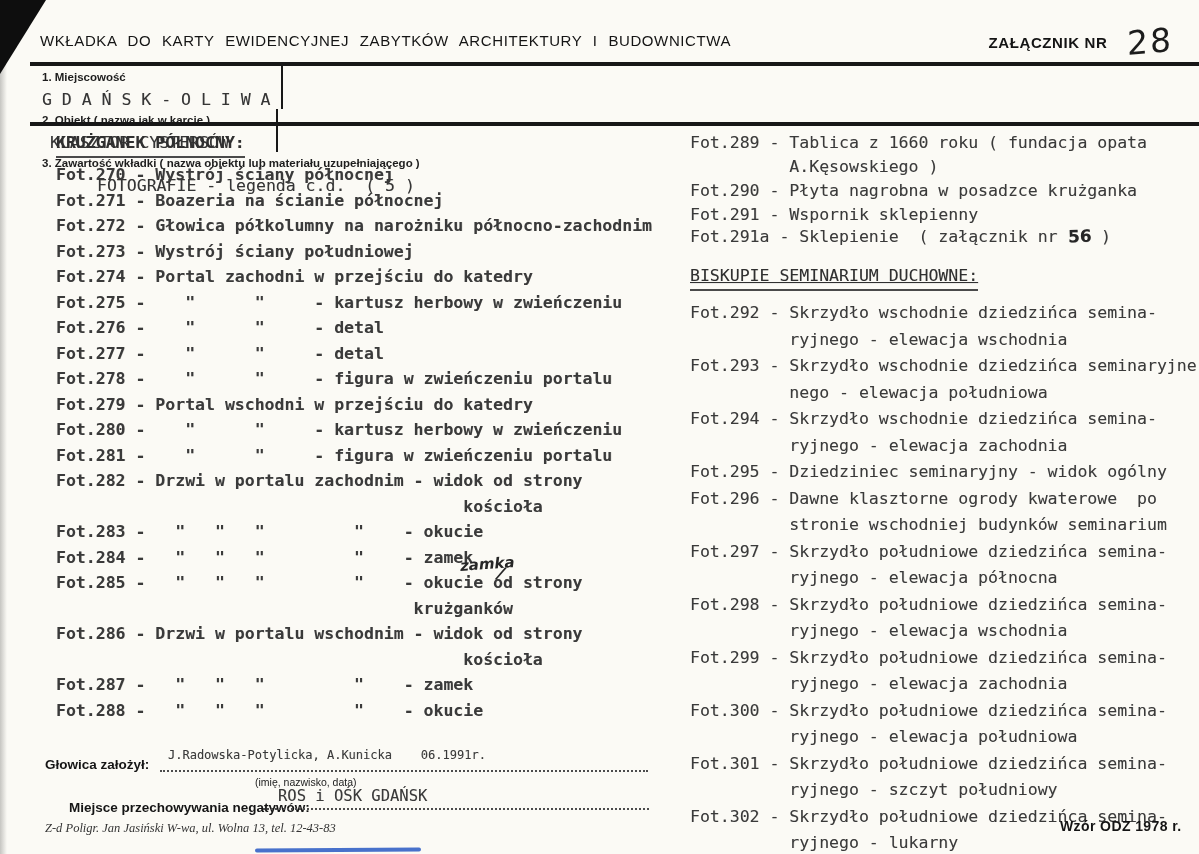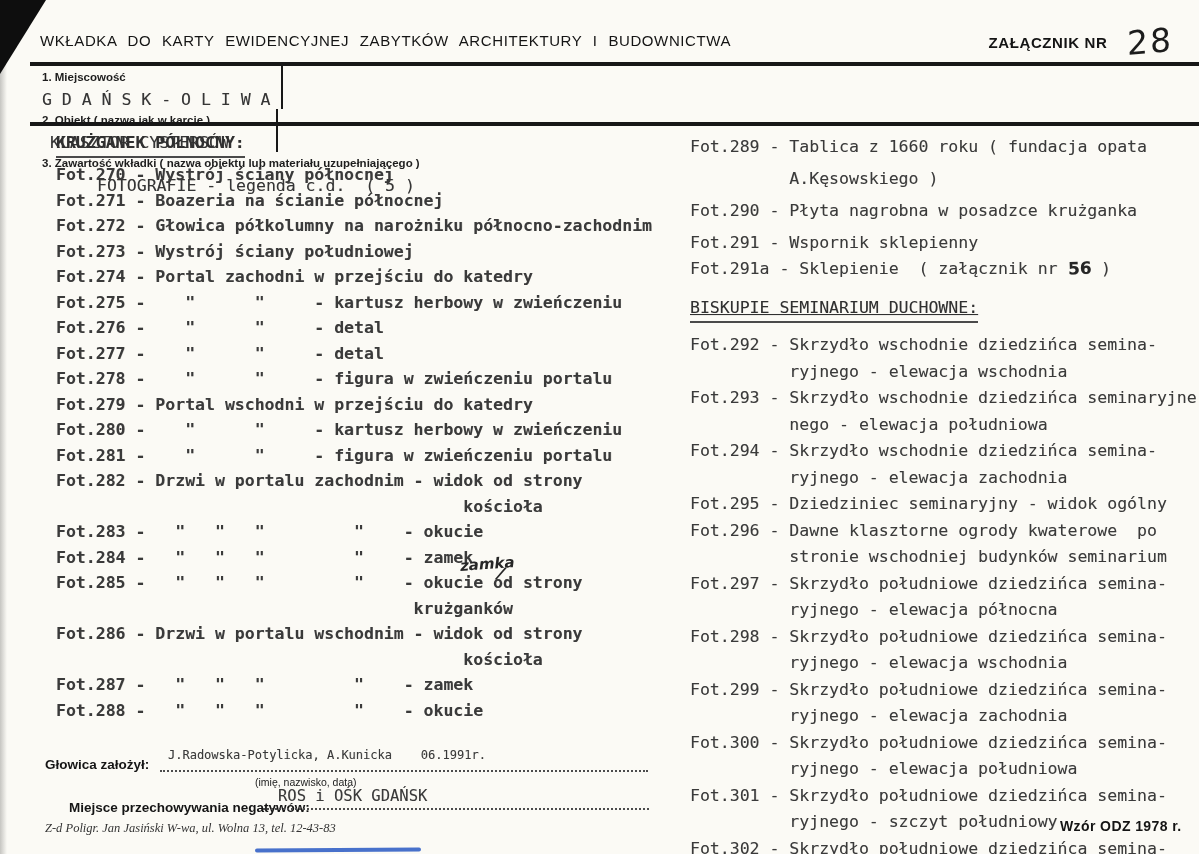--- a/index.html
+++ b/index.html
@@ -44,21 +44,21 @@
 
   
   .typed { font-family:"DejaVu Sans Mono", monospace; font-size:16.5px;
     color:#3a3a3a; white-space:pre; text-shadow:.3px .3px 0 rgba(60,60,60,.28); }
   .col-heading { display:block; width:fit-content; font-size:16.5px; color:#303030;
     border-bottom:2px solid #4a4a4a; padding-bottom:1px; line-height:24px;
     text-shadow:.3px .3px 0 rgba(60,60,60,.28); white-space:pre; }
   .col-left { position:absolute; left:56px; top:131px; width:645px;font-weight:bold; }
   .col-left pre { margin-top:4px; line-height:25.5px; }
   .col-right { position:absolute; left:690px; top:131px; width:509px; }
-  .col-right pre.r1 { line-height:32px; }
+  .col-right pre.r1 { line-height:24px; }
   .line-291a { font-size:16.5px; line-height:19px; white-space:pre; color:#3a3a3a;
     text-shadow:.3px .3px 0 rgba(60,60,60,.28); }
   .col-right .col-heading { margin-top:18px; margin-bottom:9px;text-decoration:underline; }
   .col-right pre.r2 { line-height:26.5px; }
 
   .handwritten { font-family:"DejaVu Sans", sans-serif; font-style:italic; color:#262626; }
   .hw-small { font-size:17px; font-weight:bold; font-style:normal;
     display:inline-block; transform:rotate(-2deg); }
   .insert-zamka { position:absolute; left:404px; top:424px; font-size:15px;
     display:inline-block; transform:rotate(-4deg); white-space:pre; }

